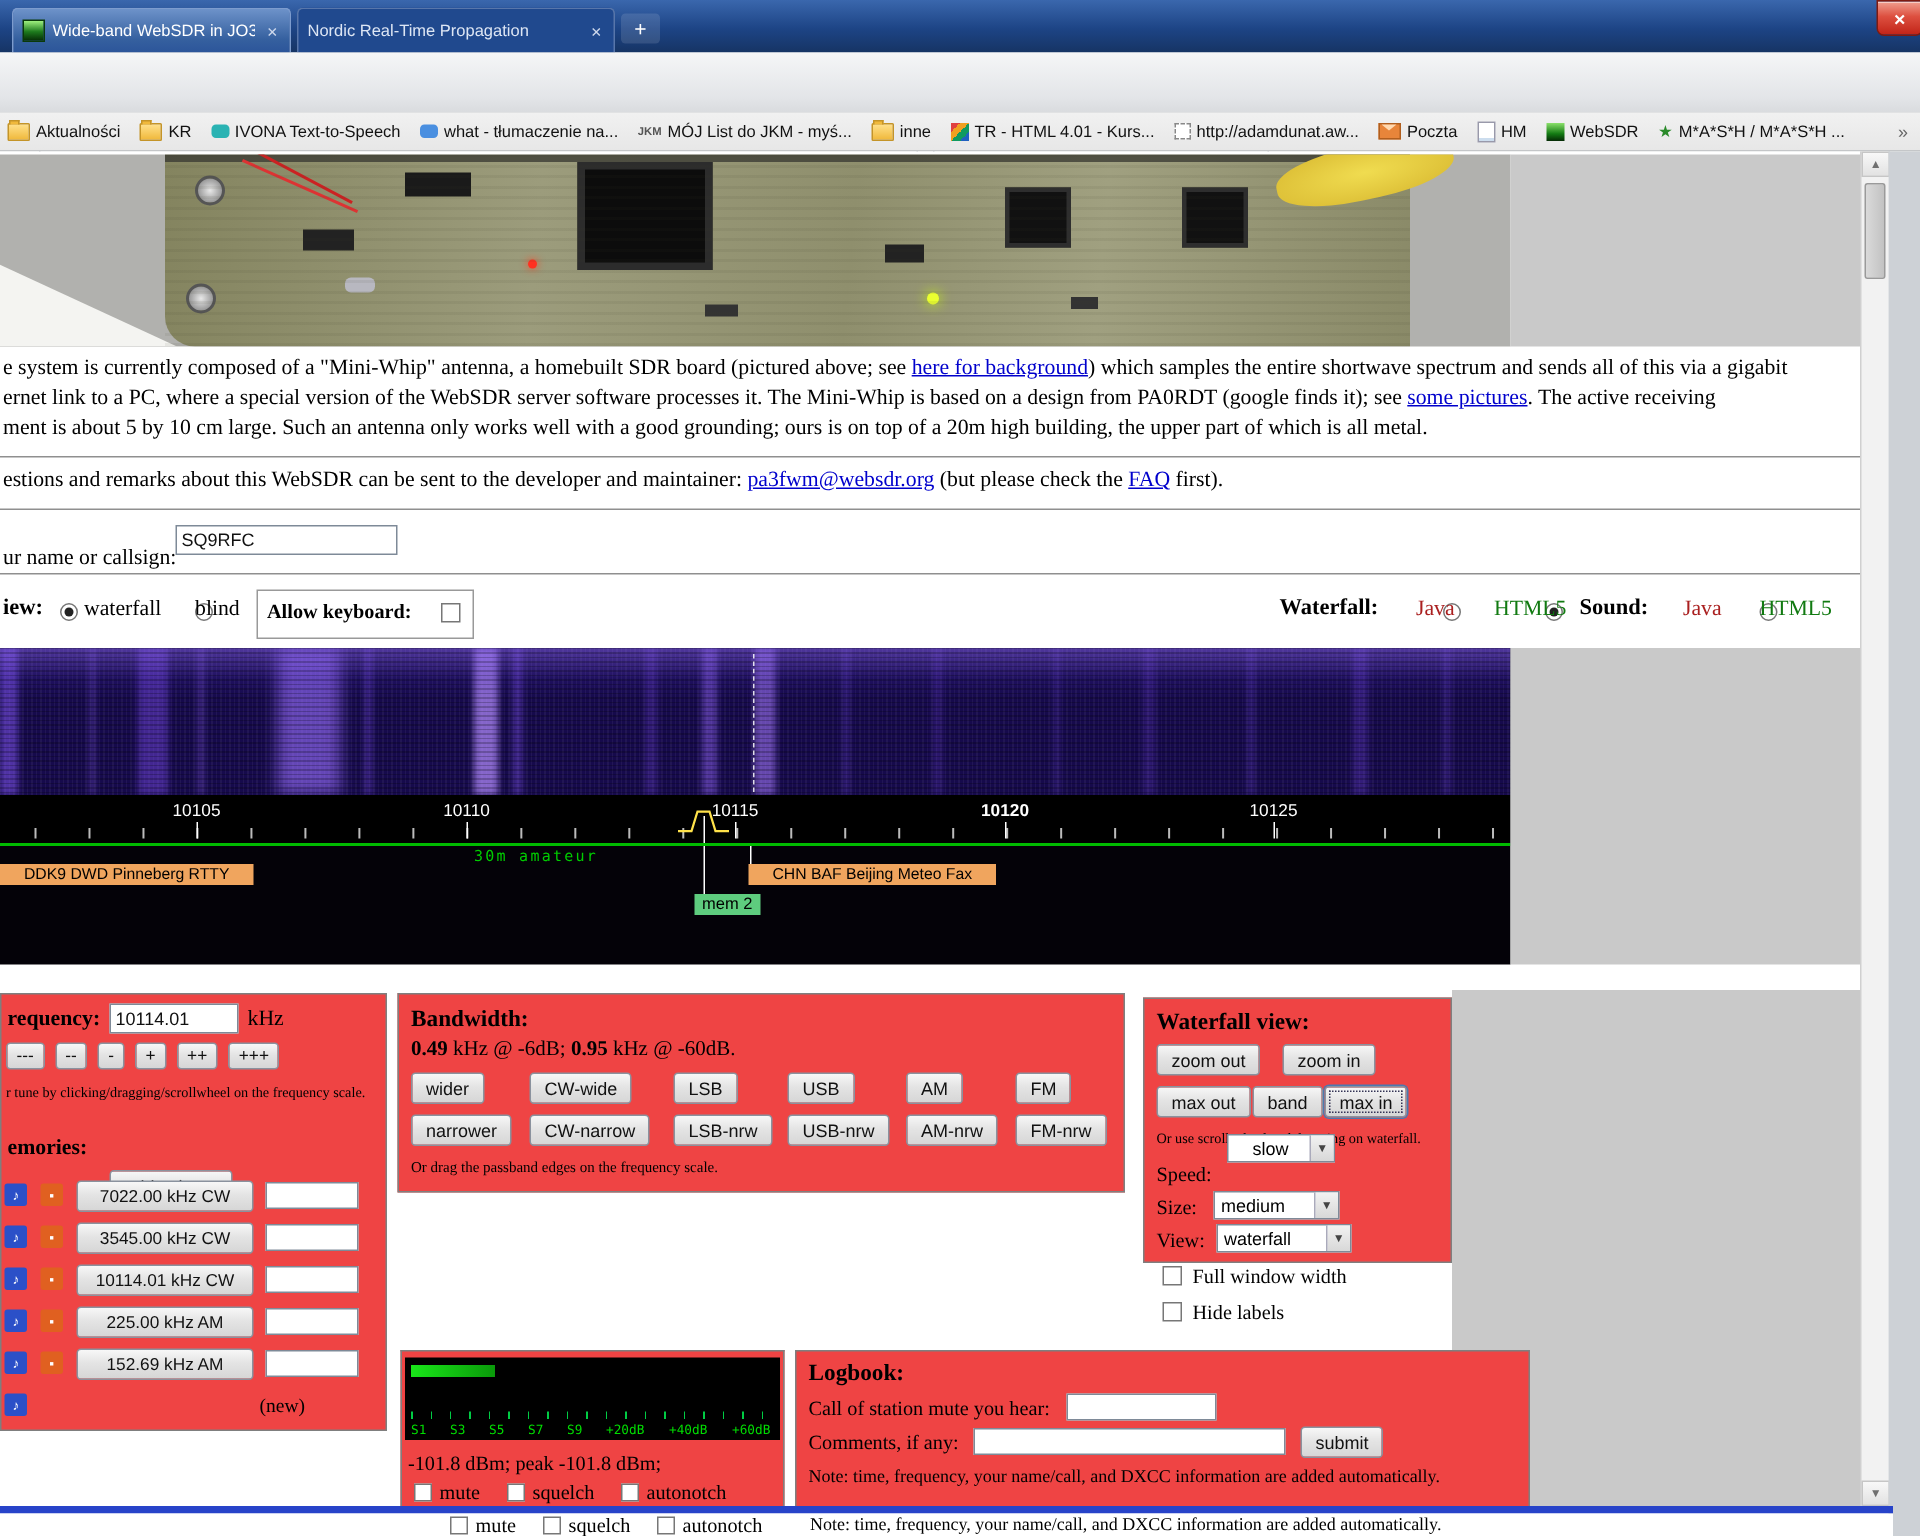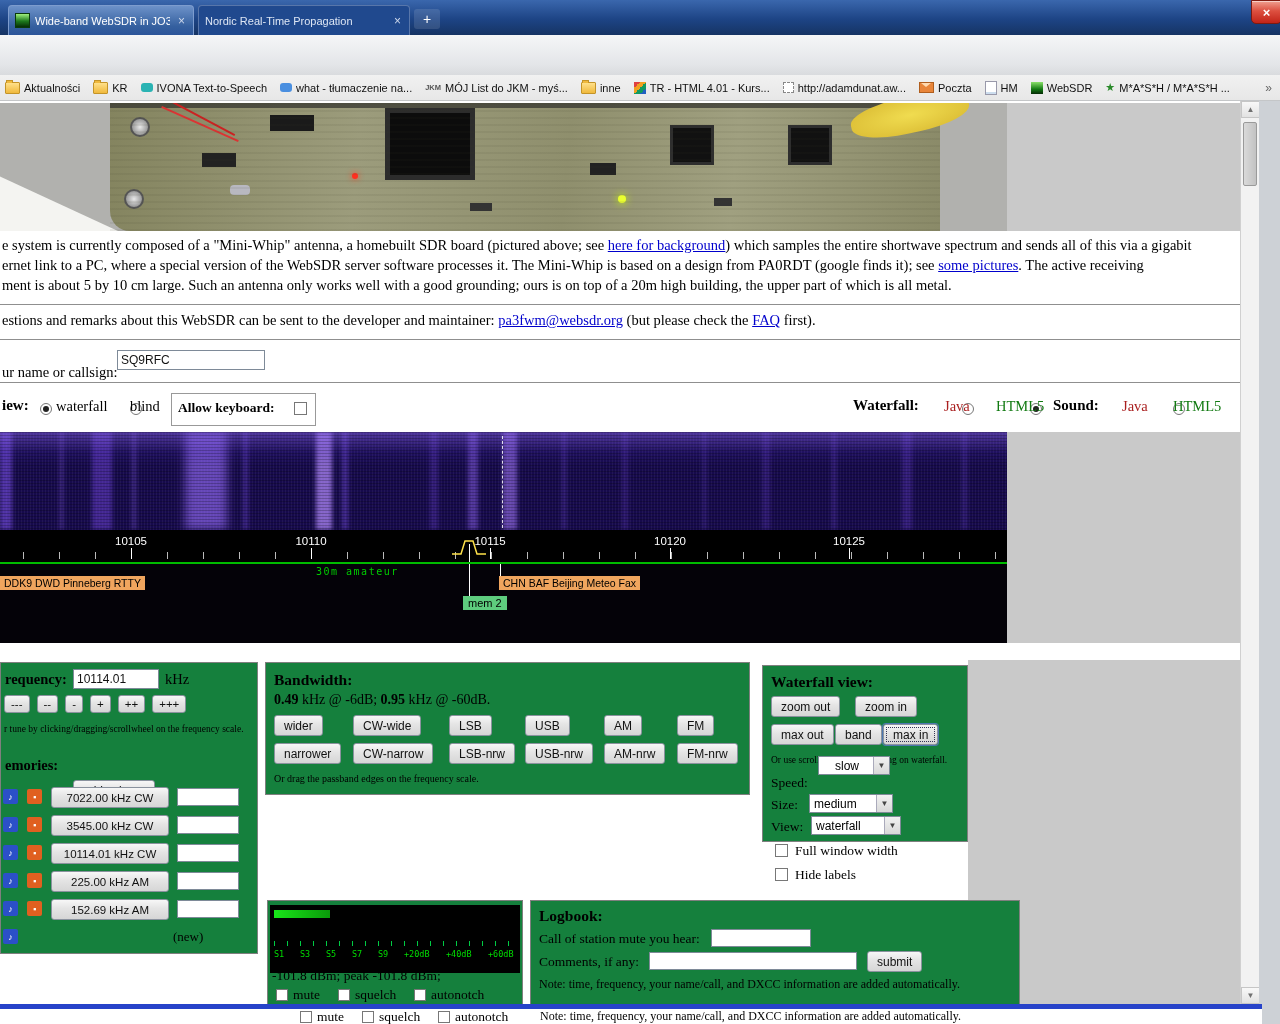--- a/index.html
+++ b/index.html
@@ -48,24 +48,24 @@
   .btn{display:inline-flex;align-items:center;justify-content:center;background:linear-gradient(180deg,#f7f7f7,#e4e4e4 45%,#d6d6d6);border:1px solid #8a929e;border-radius:3px;font:12px "Liberation Sans",sans-serif;color:#111;padding:2px 9px;box-sizing:border-box;cursor:pointer;white-space:nowrap;}
   .btn.sm{font-size:11.5px;padding:2px 6px;}
   .btn.focused{box-shadow:0 0 0 1px #4d78b0;outline:1px dotted #335;outline-offset:-4px;}
   .tinput{background:#fff;border:1px solid #7e8a98;font:12px "Liberation Sans",sans-serif;color:#111;padding:1px 3px;box-sizing:border-box;}
   .radio{width:12px;height:12px;border:1px solid #777;border-radius:50%;background:#fff;display:inline-block;box-sizing:border-box;position:relative;cursor:pointer;}
   .radio.checked::after{content:"";position:absolute;left:2px;top:2px;width:6px;height:6px;border-radius:50%;background:#222;}
   .cbx{width:13px;height:13px;border:1px solid #777;background:#fff;display:inline-block;box-sizing:border-box;cursor:pointer;}
   .select{display:inline-flex;align-items:center;background:#fff;border:1px solid #7e8a98;font:12px "Liberation Sans",sans-serif;height:19px;box-sizing:border-box;padding-left:4px;cursor:pointer;}
   .sel-text{flex:1;}
   .sel-btn{width:15px;height:100%;background:linear-gradient(180deg,#f2f2f2,#d8d8d8);border-left:1px solid #aab;display:flex;align-items:center;justify-content:center;font-size:8px;color:#444;}
-  .panel{position:absolute;background:#15803d;border:1px solid #7f7f7f;box-sizing:border-box;}
+  .panel{position:absolute;background:#ef4444;border:1px solid #7f7f7f;box-sizing:border-box;}
   .java{color:var(--java-red,#aa2020);}
   .html5{color:var(--html5-green,#117a11);}
-  .marker{position:absolute;background:var(--marker-orange,#f0a55e);color:#000;font:10.5px "Liberation Sans",sans-serif;padding:1px 4px;cursor:pointer;white-space:nowrap;}
+  .marker{position:absolute;background:var(--marker-orange,#f0a55e);color:#000;font:10.5px "Liberation Sans",sans-serif;padding:1px 16px;cursor:pointer;white-space:nowrap;}
   .memtag{position:absolute;background:var(--memory-green,#5ecc7e);color:#000;font:11px "Liberation Sans",sans-serif;padding:1px 5px;cursor:pointer;}
   .streak{position:absolute;top:0;height:98px;filter:blur(2px);}
   .memico{position:absolute;width:15px;height:15px;border-radius:2px;color:#fff;font-size:9px;display:flex;align-items:center;justify-content:center;cursor:pointer;}
   .vscroll{position:absolute;left:1240px;top:101px;width:19px;height:903px;background:#f2f2f2;border-left:1px solid #d0d0d0;box-sizing:border-box;}
   .sbtn{position:absolute;left:0;width:19px;height:17px;background:linear-gradient(180deg,#f8f8f8,#e2e2e2);border:1px solid #c6c6c6;box-sizing:border-box;color:#707070;font-size:8px;display:flex;align-items:center;justify-content:center;cursor:pointer;}
   .mono{font-family:"DejaVu Sans Mono",monospace;}
 </style>
 </head>
 <body>
 
@@ -256,21 +256,21 @@
         <div class="streak" style="left:962px;width:5px;background:#8a5cff;opacity:.25;"></div>
         <div class="abs" style="left:0;top:0;width:100%;height:34px;background:linear-gradient(180deg,rgba(150,110,255,.45),rgba(80,50,200,.15) 60%,transparent);"></div>
         <div class="abs" style="left:0;top:0;width:100%;height:100%;background:repeating-linear-gradient(180deg,rgba(0,0,0,.22) 0 1px,transparent 1px 3px);"></div>
         <div class="abs" style="left:502px;top:4px;height:92px;border-left:1px dashed rgba(255,255,255,.85);"></div>
       </div>
 
       <div class="abs" style="left:0;top:98px;width:1007px;height:32px;background:#000;cursor:pointer;">
         <span class="abs" style="left:131px;top:5px;transform:translateX(-50%);color:#fff;font-size:11.5px;">10105</span>
         <span class="abs" style="left:311px;top:5px;transform:translateX(-50%);color:#fff;font-size:11.5px;">10110</span>
         <span class="abs" style="left:490px;top:5px;transform:translateX(-50%);color:#fff;font-size:11.5px;">10115</span>
-        <span class="abs" style="left:670px;top:5px;transform:translateX(-50%);color:#fff;font-size:11.5px;">10120</span>
+        <span class="abs" style="left:670px;top:5px;transform:translateX(-50%);color:#fff;font-size:11.5px;font-weight:bold;">10120</span>
         <span class="abs" style="left:849px;top:5px;transform:translateX(-50%);color:#fff;font-size:11.5px;">10125</span>
         <div class="abs" style="left:0;top:22px;width:1007px;height:7px;background:repeating-linear-gradient(90deg,#bbb 0 1px,transparent 1px 36px);background-position-x:23px;"></div>
         <div class="abs" style="left:131px;top:18px;width:1px;height:11px;background:#fff;"></div>
         <div class="abs" style="left:311px;top:18px;width:1px;height:11px;background:#fff;"></div>
         <div class="abs" style="left:490px;top:18px;width:1px;height:11px;background:#fff;"></div>
         <div class="abs" style="left:670px;top:18px;width:1px;height:11px;background:#fff;"></div>
         <div class="abs" style="left:849px;top:18px;width:1px;height:11px;background:#fff;"></div>
       </div>
       <svg class="abs" style="left:451px;top:106px;" width="36" height="18" viewBox="0 0 36 18">
           <path d="M1 16 L10 16 L14 3 L22 3 L26 16 L35 16" fill="none" stroke="#ffe24a" stroke-width="1.5"></path>
@@ -377,21 +377,21 @@
       <span class="abs cbx" style="left:12px;top:178px;"></span>
       <span class="abs st" style="left:32px;top:177px;font-size:13.5px;">Full window width</span>
       <span class="abs cbx" style="left:12px;top:202px;"></span>
       <span class="abs st" style="left:32px;top:201px;font-size:13.5px;">Hide labels</span>
     </div>
 
     <div class="greyblk" style="left:968px;top:559px;width:272px;height:240px;"></div>
 
     
     <div class="panel" style="left:267px;top:799px;width:256px;height:105px;border-bottom:none;">
-      <div class="abs" style="left:2px;top:4px;width:250px;height:68px;background:#000;">
+      <div class="abs" style="left:2px;top:4px;width:250px;height:55px;background:#000;">
         <div class="abs" style="left:4px;top:5px;width:56px;height:8px;background:linear-gradient(90deg,#19e619,#0a9a0a);"></div>
         <div class="abs" style="left:4px;top:36px;width:242px;height:5px;background:repeating-linear-gradient(90deg,#0c4 0 1px,transparent 1px 13px);"></div>
         <span class="abs mono" style="left:4px;top:44px;color:#0d0;font-size:8.5px;">S1</span>
         <span class="abs mono" style="left:30px;top:44px;color:#0d0;font-size:8.5px;">S3</span>
         <span class="abs mono" style="left:56px;top:44px;color:#0d0;font-size:8.5px;">S5</span>
         <span class="abs mono" style="left:82px;top:44px;color:#0d0;font-size:8.5px;">S7</span>
         <span class="abs mono" style="left:108px;top:44px;color:#0d0;font-size:8.5px;">S9</span>
         <span class="abs mono" style="left:134px;top:44px;color:#0d0;font-size:8.5px;">+20dB</span>
         <span class="abs mono" style="left:176px;top:44px;color:#0d0;font-size:8.5px;">+40dB</span>
         <span class="abs mono" style="left:218px;top:44px;color:#0d0;font-size:8.5px;">+60dB</span>

